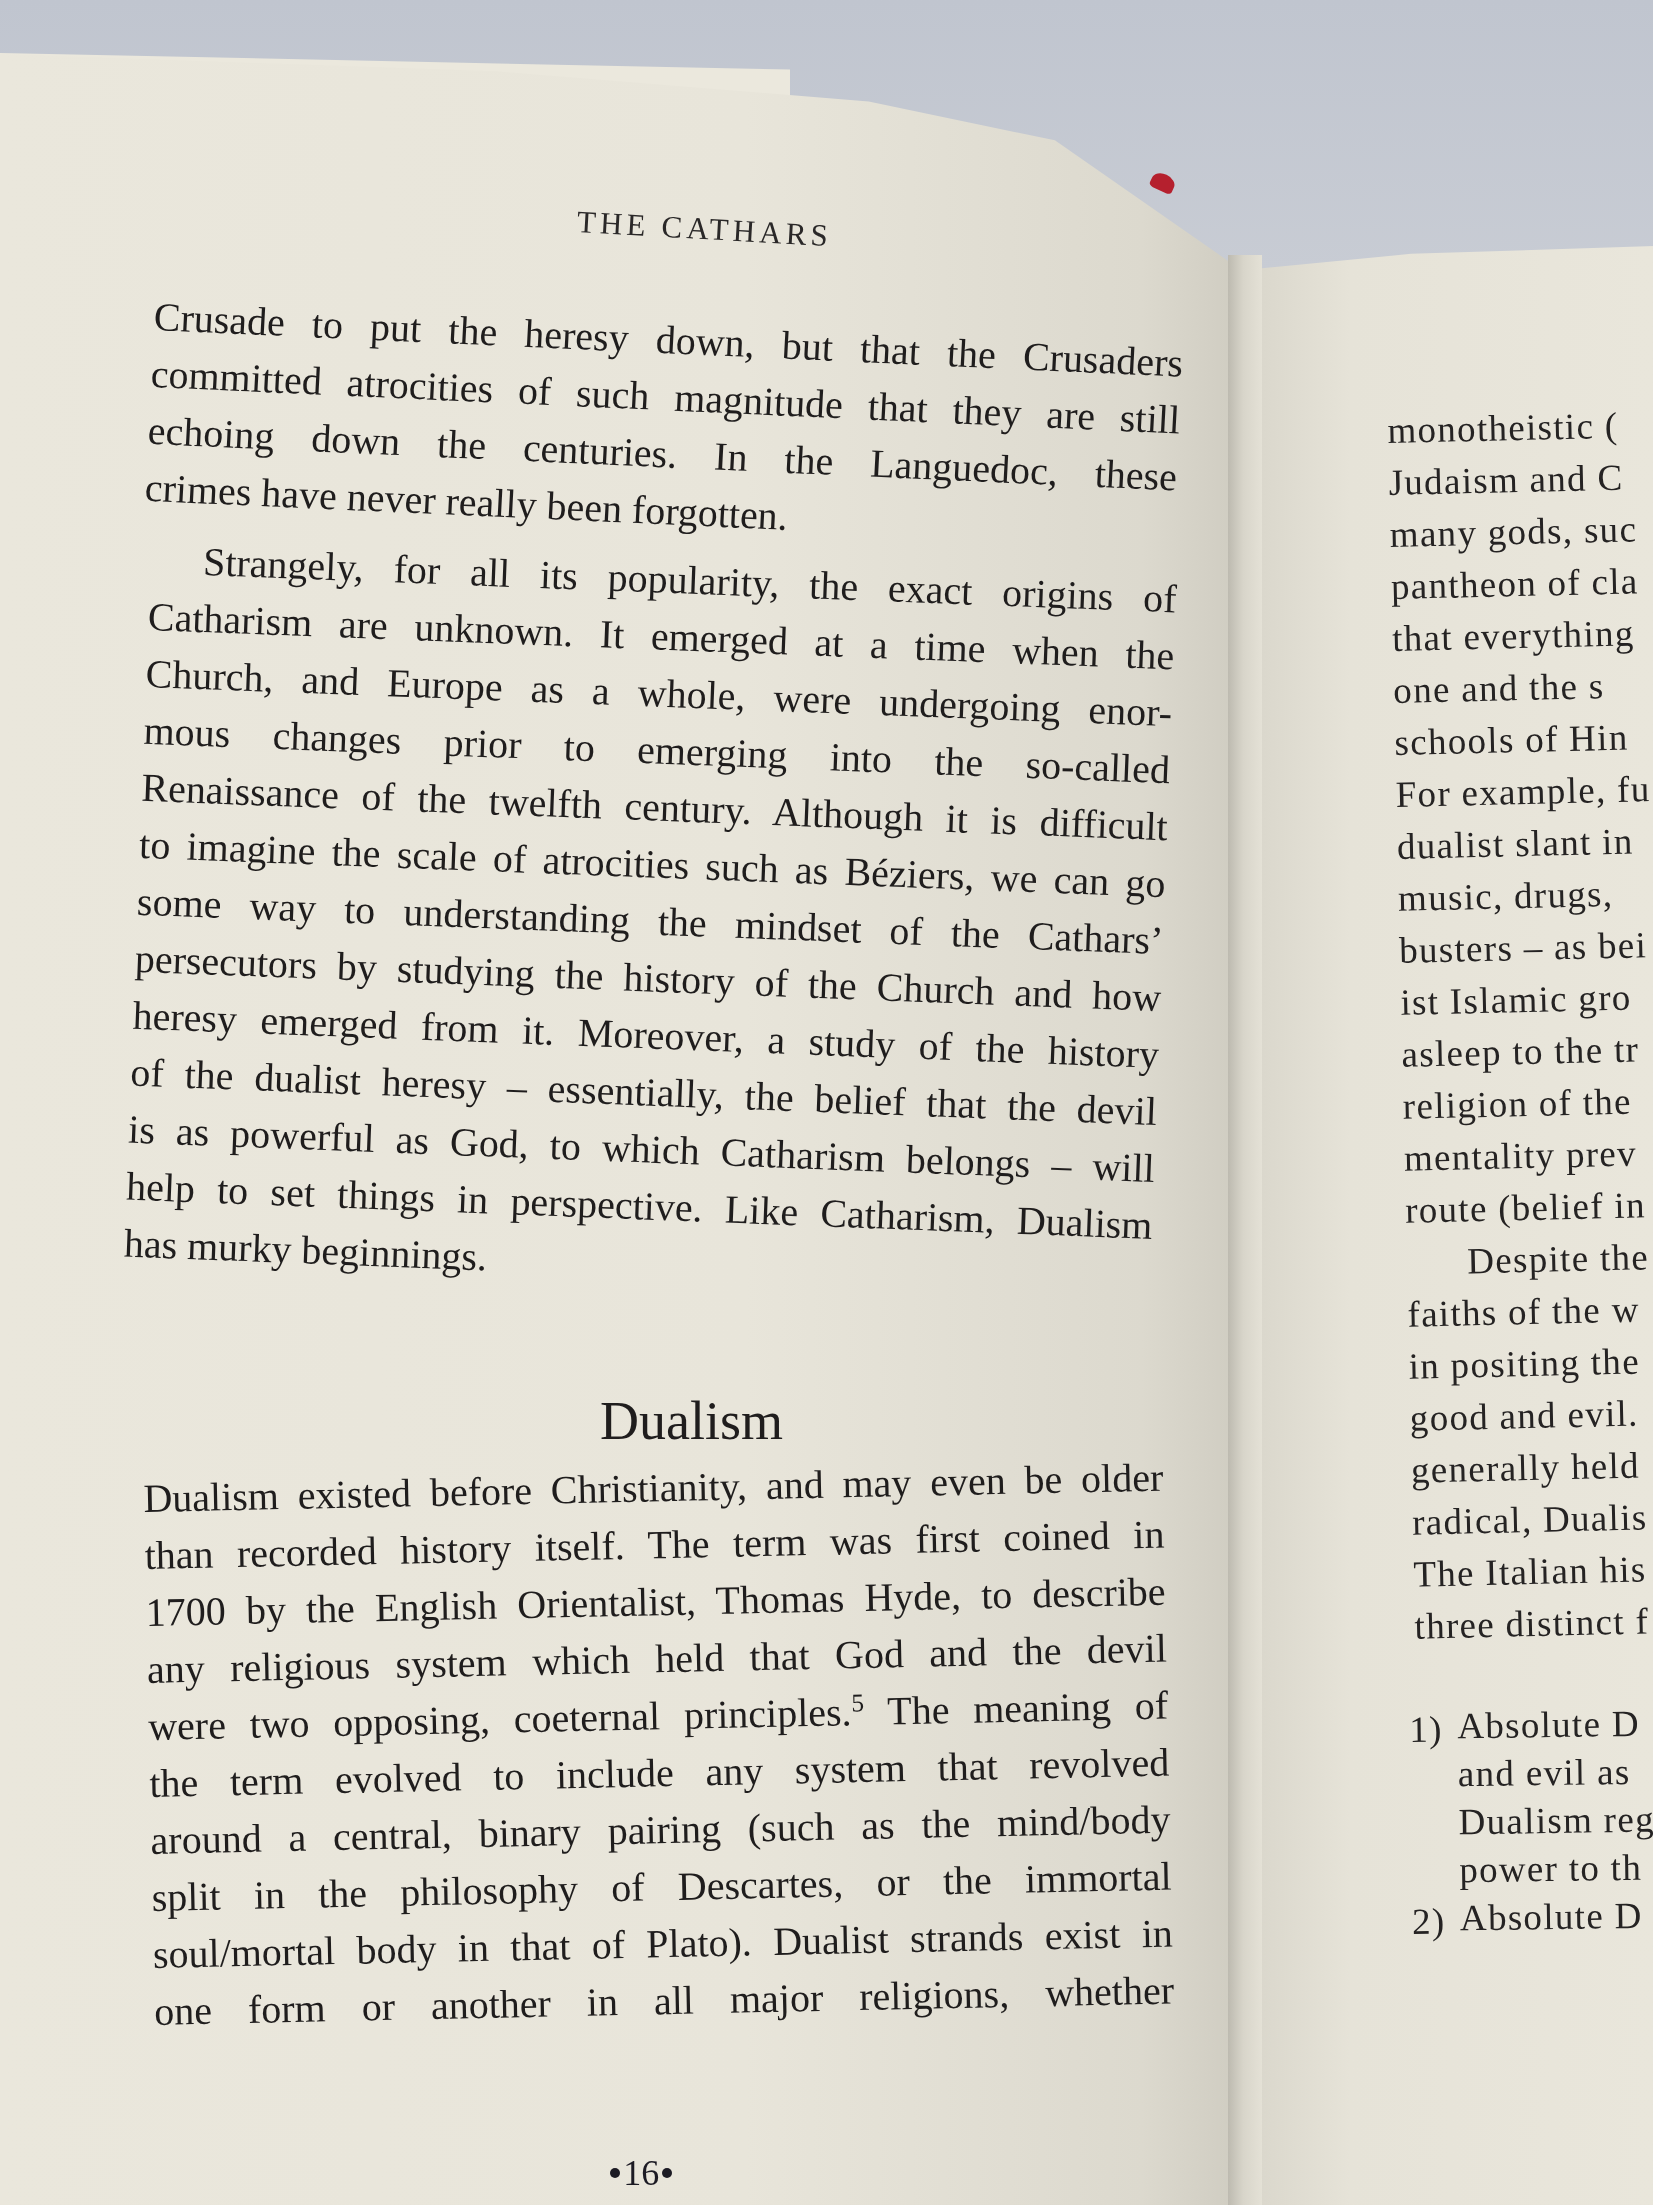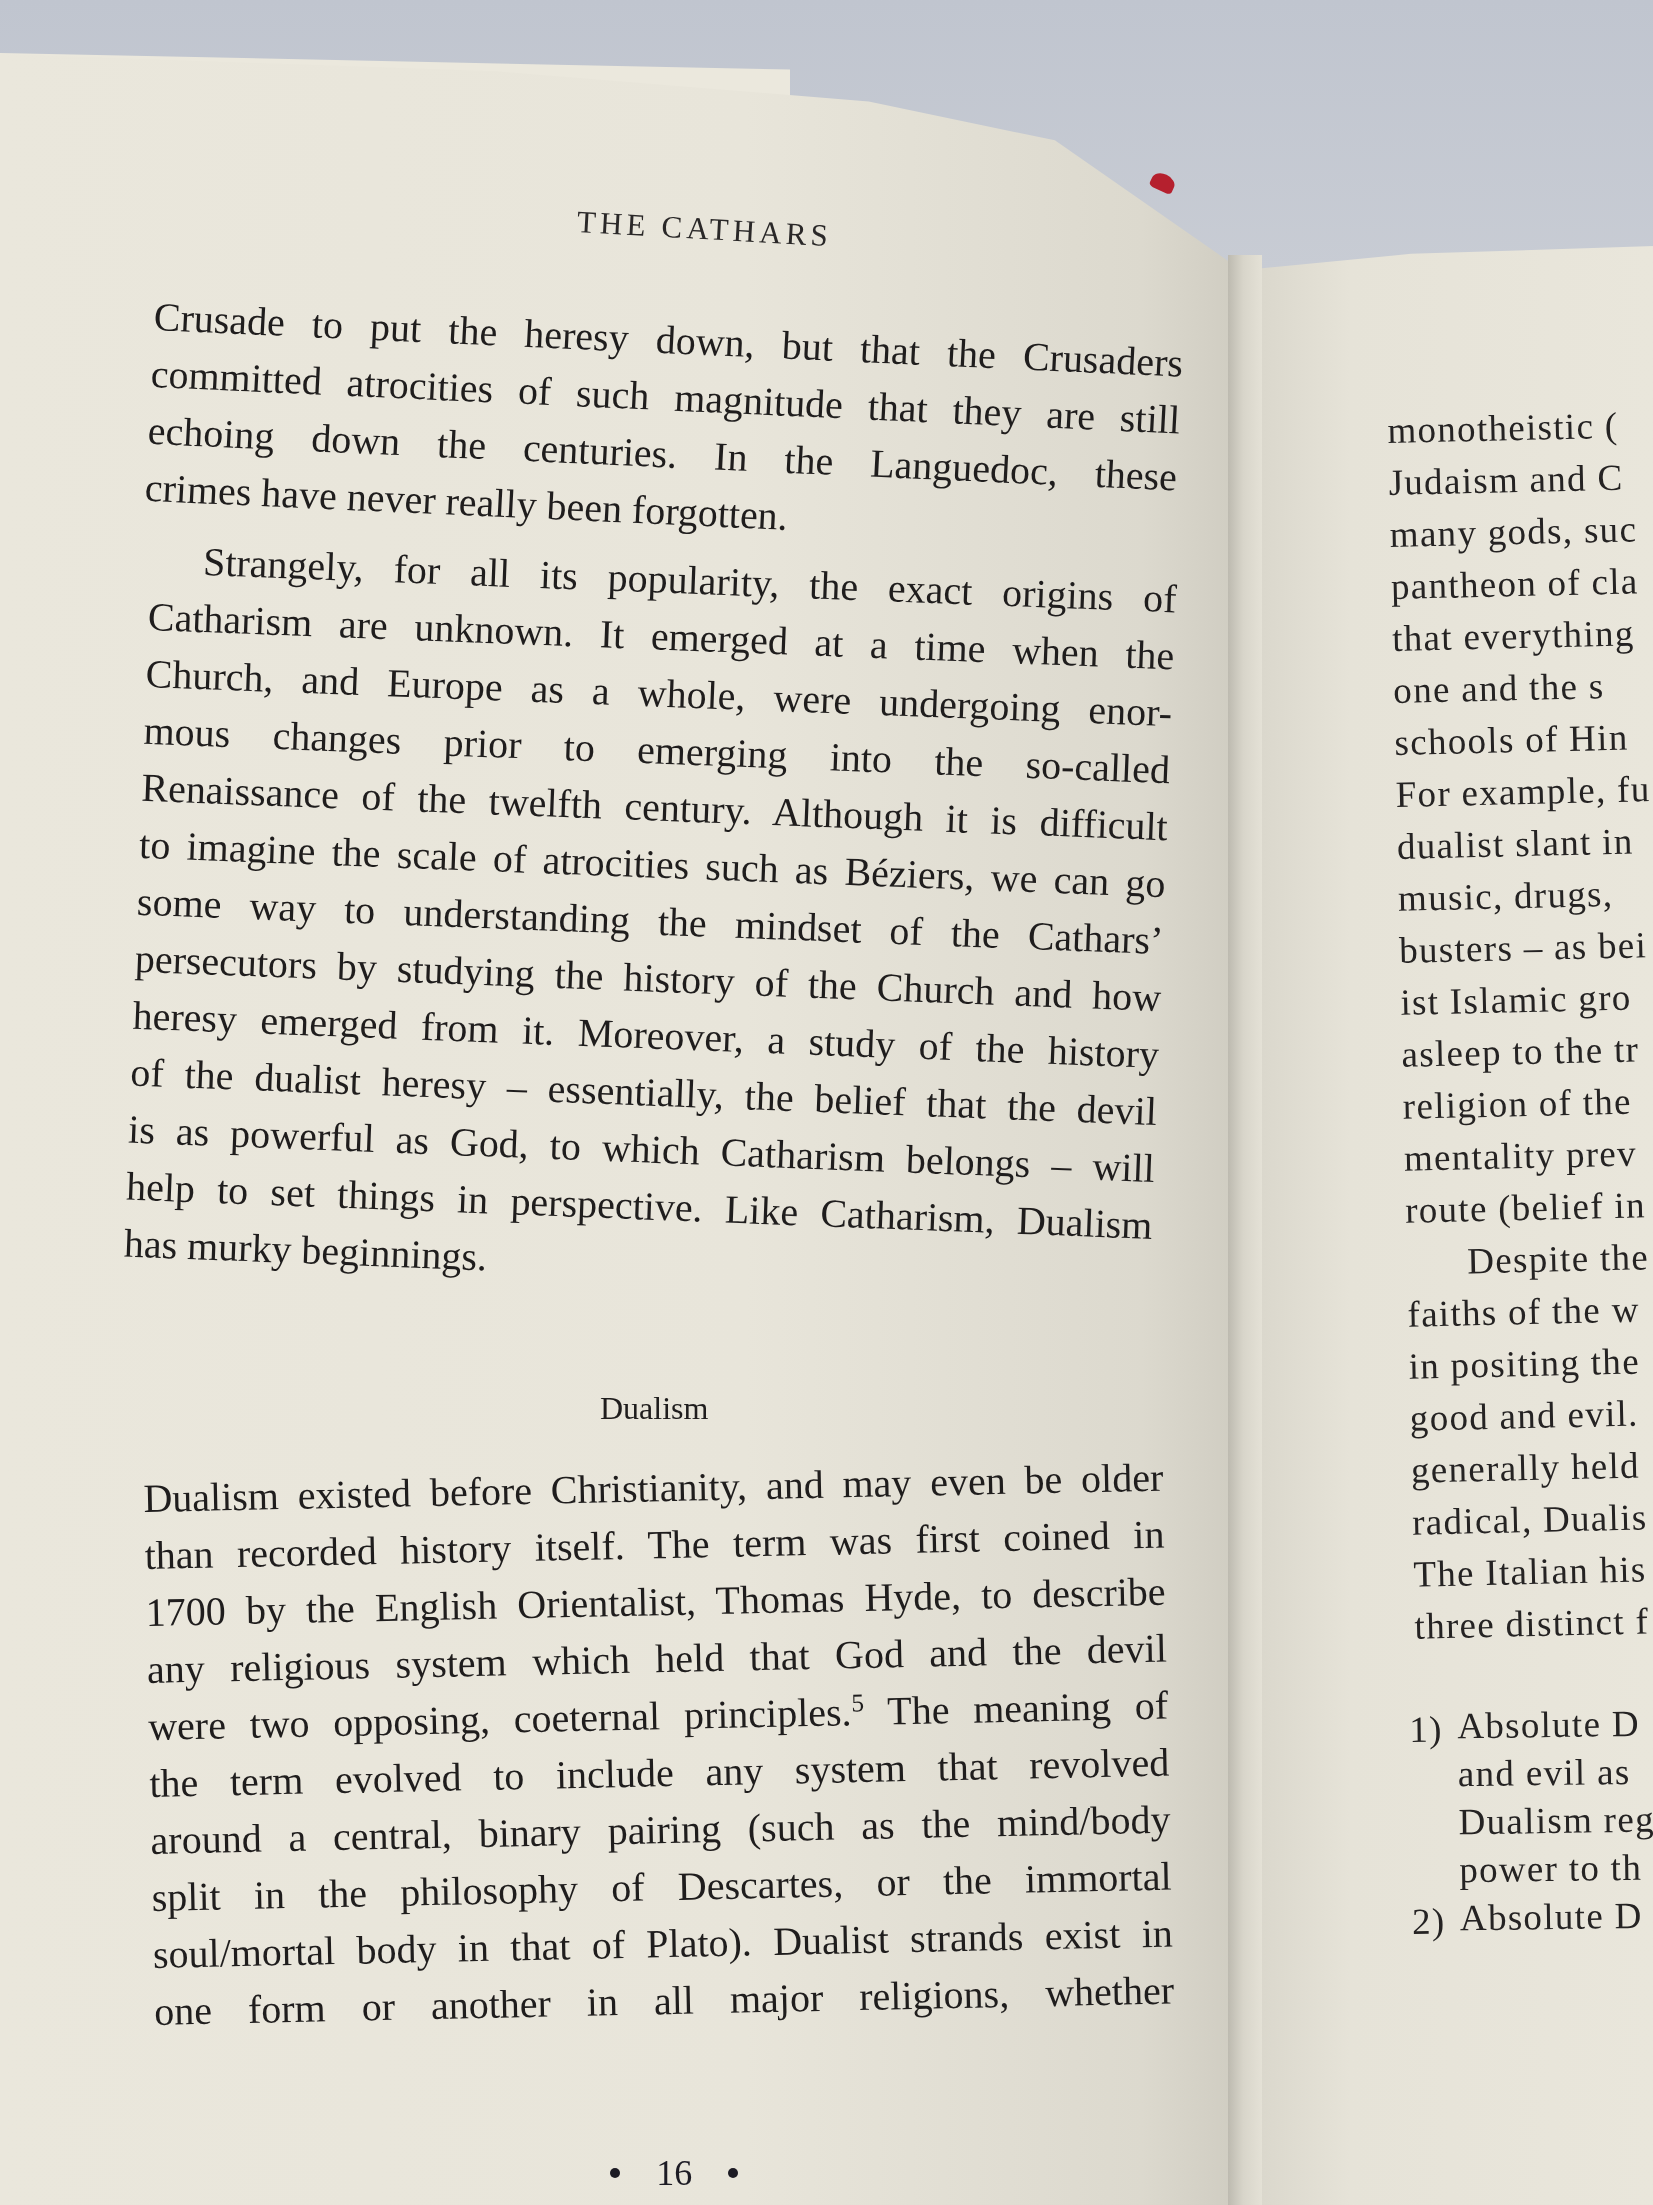--- a/index.html
+++ b/index.html
@@ -51,25 +51,25 @@
     transform-origin: left top;
   }
   .line {
     display: block; white-space: nowrap; font-size: 40px; line-height: 1;
     height: 57px;
     text-align: justify; text-align-last: justify;
   }
   .indent { text-indent: 53px; }
   .section-title {
     position: absolute; left: 600px; top: 1390px;
-    font-size: 32px; color: #1f1d1d;
+    font-size: 54px; color: #1f1d1d;
   }
   .page-number {
     position: absolute; left: 610px; top: 2152px;
-    font-size: 36px; color: #1c1b24; display: flex; align-items: center; gap: 36px;
+    font-size: 36px; color: #1c1b24; display: flex; align-items: center; gap: 3px;
   }
   .dot { width: 10.2px; height: 10.2px; background: #1c1b24; border-radius: 50%; display: inline-block; }
   sup.fn { font-size: 25.5px; vertical-align: 13.6px; line-height: 0; }
   .right-text {
     position: absolute; left: 1387px; top: 412px; color: #252323;
     font-size: 37px; letter-spacing: 1.3px;
     transform: rotate(-1.3deg); transform-origin: left top;
   }
   .right-text .rline { display: block; height: 52px; white-space: nowrap; line-height: 1; }
   .right-text .rindent { padding-left: 61px; }

